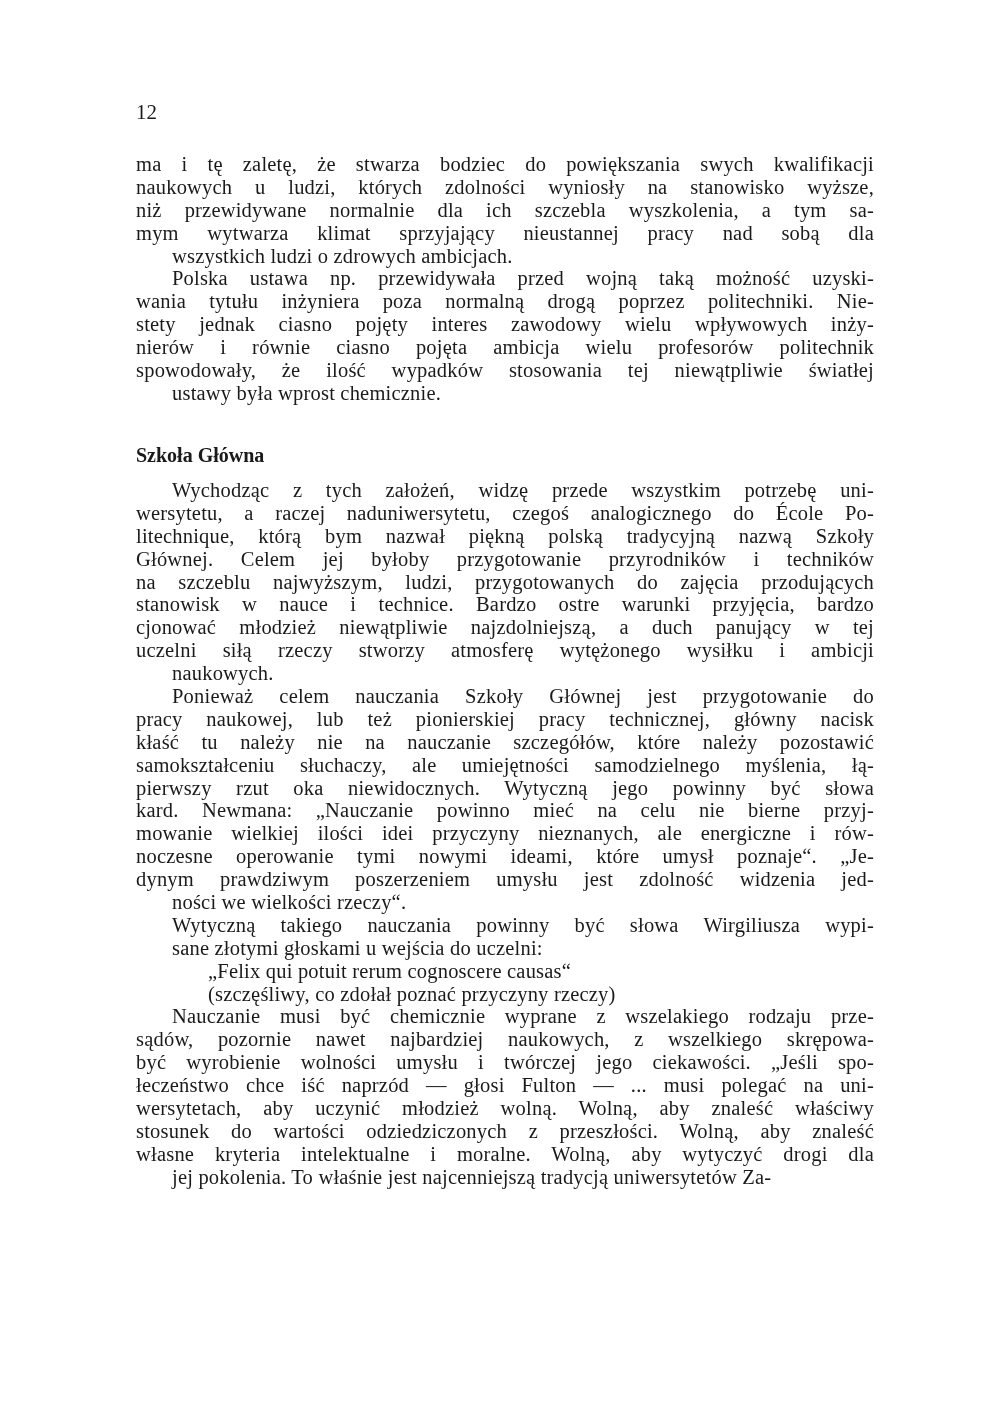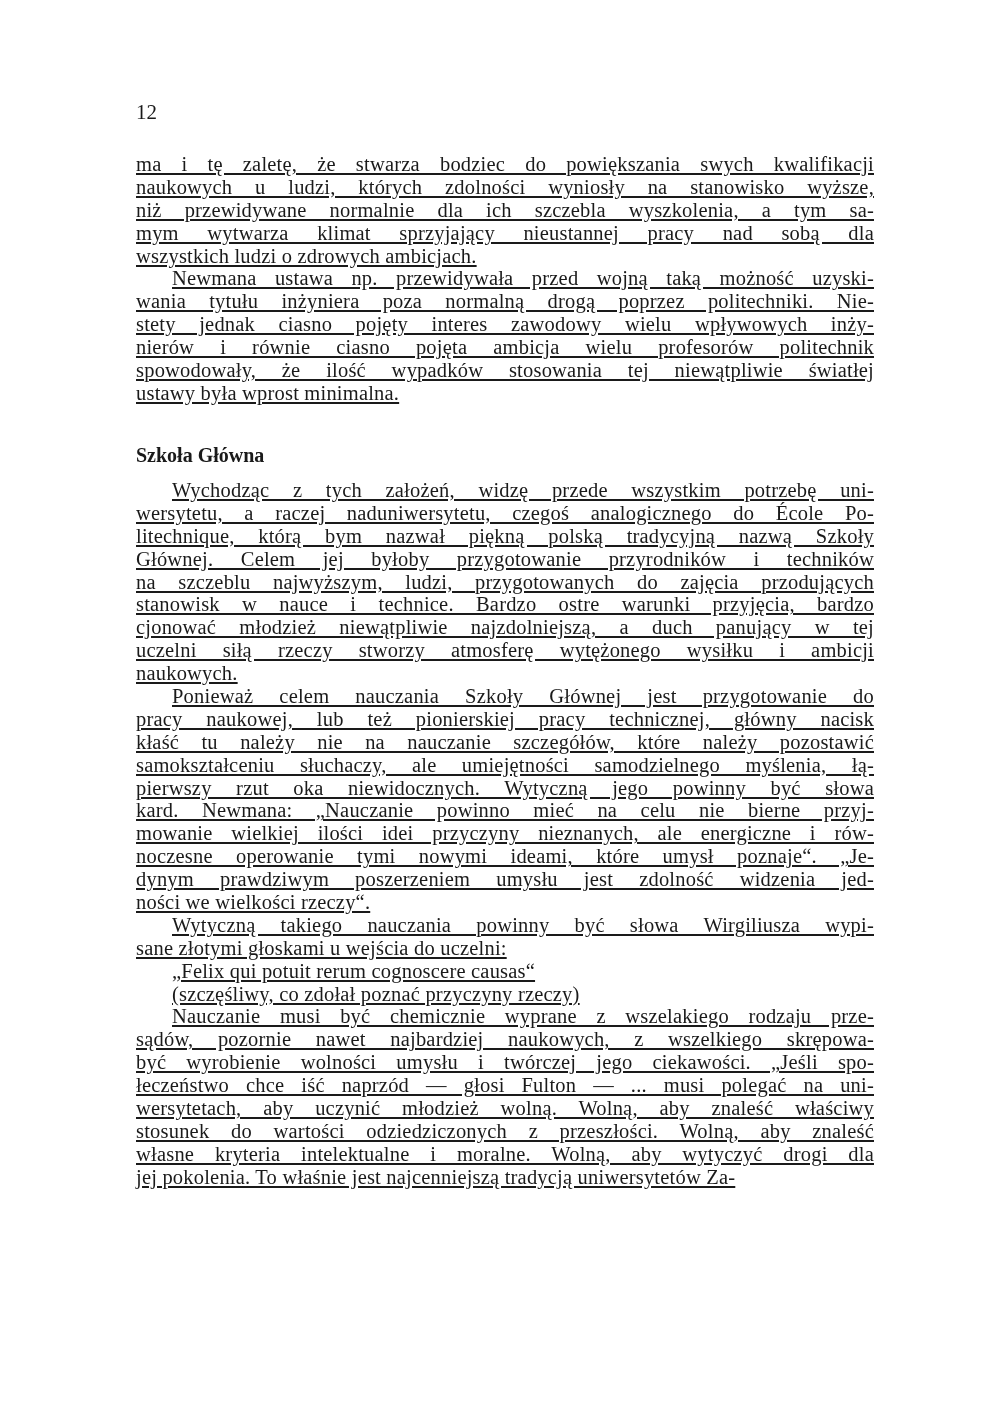--- a/index.html
+++ b/index.html
@@ -16,23 +16,22 @@
   .block { position: absolute; left: 136px; width: 738px; }
   .line {
     display: block;
     height: 22.9px;
     font-size: 20.5px;
     line-height: 22.9px;
     white-space: nowrap;
     text-align: justify;
     text-align-last: justify;
     letter-spacing: 0.2px;
-    text-decoration: underline;
   }
-  .line.last { text-align-last: left; }
+  .line.last { text-align-last: left; margin-left: 36px; }
   .line.indent { padding-left: 36px; }
   .heading {
     position: absolute; left: 136px; width: 738px; top: 443px;
     font-weight: bold; font-size: 20px; line-height: 24px;
   }
 </style>
 </head>
 <body>
 
 <div class="page">
@@ -40,26 +39,26 @@
 
   <div class="block" id="block-before" style="top:153px;">
       <div>
         <span class="line">ma i tę zaletę, że stwarza bodziec do powiększania swych kwalifikacji</span>
         <span class="line">naukowych u ludzi, których zdolności wyniosły na stanowisko wyższe,</span>
         <span class="line">niż przewidywane normalnie dla ich szczebla wyszkolenia, a tym sa-</span>
         <span class="line">mym wytwarza klimat sprzyjający nieustannej pracy nad sobą dla</span>
         <span class="line last">wszystkich ludzi o zdrowych ambicjach.</span>
       </div>
       <div>
-        <span class="line indent">Newmana ustawa np. przewidywała przed wojną taką możność uzyski-</span>
+        <span class="line indent">Polska ustawa np. przewidywała przed wojną taką możność uzyski-</span>
         <span class="line">wania tytułu inżyniera poza normalną drogą poprzez politechniki. Nie-</span>
         <span class="line">stety jednak ciasno pojęty interes zawodowy wielu wpływowych inży-</span>
         <span class="line">nierów i równie ciasno pojęta ambicja wielu profesorów politechnik</span>
         <span class="line">spowodowały, że ilość wypadków stosowania tej niewątpliwie światłej</span>
-        <span class="line last">ustawy była wprost minimalna.</span>
+        <span class="line last">ustawy była wprost chemicznie.</span>
       </div>
     </div>
 
   <div class="heading">Szkoła Główna</div>
 
   <div class="block" id="block-after" style="top:479px;">
       <div>
         <span class="line indent">Wychodząc z tych założeń, widzę przede wszystkim potrzebę uni-</span>
         <span class="line">wersytetu, a raczej naduniwersytetu, czegoś analogicznego do École Po-</span>
         <span class="line">litechnique, którą bym nazwał piękną polską tradycyjną nazwą Szkoły</span>

